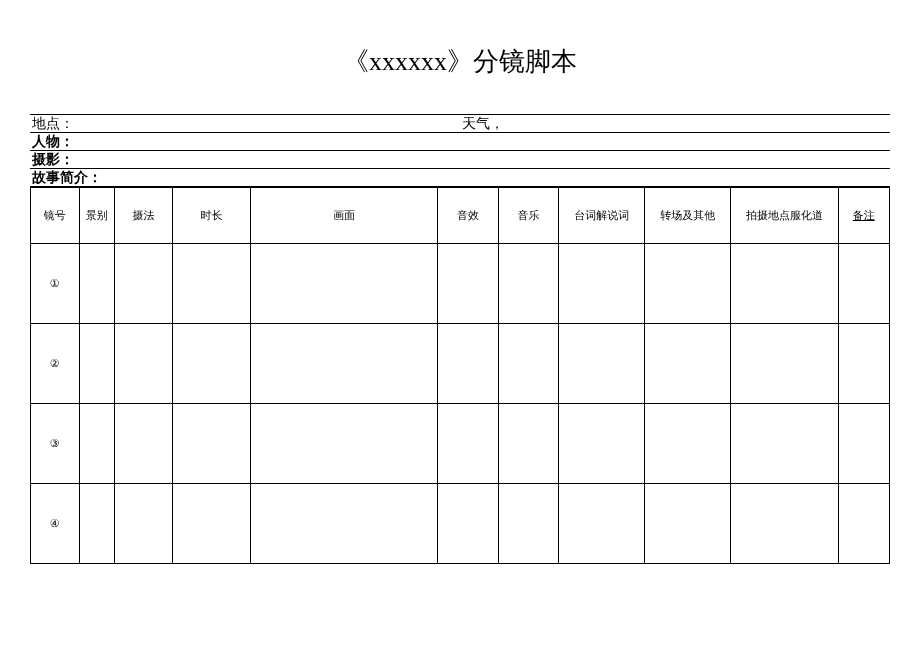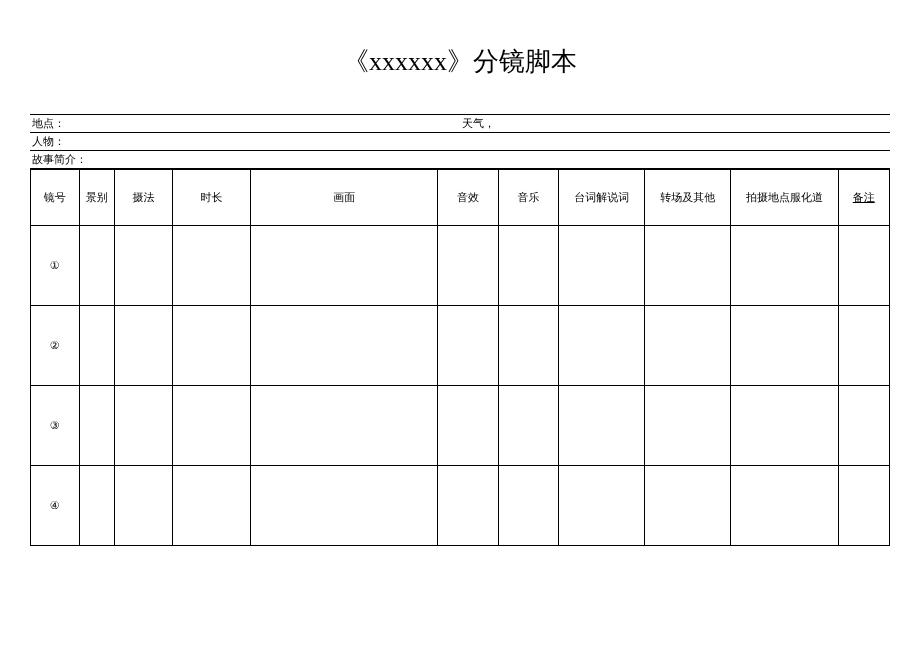--- a/index.html
+++ b/index.html
@@ -17,30 +17,30 @@
       font-size: 26px;
       font-weight: normal;
       margin-bottom: 35px;
       font-family: "SimSun", "宋体", serif;
       margin-top: 24px;
     }
     .info-section { margin-bottom: 0; }
     .info-row {
       display: flex;
       border-top: 1px solid #000;
-      font-size: 11px;
+      font-size: 14px;
       min-height: 17px;
       line-height: 17px;
     }
     .info-row:last-child { border-bottom: 1px solid #000; }
     .info-cell {
       padding: 0 2px;
     }
     .info-half { width: 50%; }
-    .info-full { width: 100%; }
+    .info-full { width: 100%; font-weight: bold; }
     table {
       width: 100%;
       border-collapse: collapse;
       table-layout: fixed;
       margin-top: 0;
       border-top: none;
     }
     th, td {
       border: 1px solid #000;
       text-align: center;
@@ -72,20 +72,23 @@
 
 <h1>《xxxxxx》分镜脚本</h1>
 
 <div class="info-section">
   <div class="info-row">
     <div class="info-cell info-half">地点：</div>
     <div class="info-cell info-half">天气，</div>
   </div>
   <div class="info-row">
     <div class="info-cell info-full">人物：</div>
+  </div>
+  <div class="info-row">
+    <div class="info-cell info-full">摄影：</div>
   </div>
   <div class="info-row">
     <div class="info-cell info-full">故事简介：</div>
   </div>
 </div>
 
 <table>
   <thead>
     <tr>
       <th class="col-shot">镜号</th>

